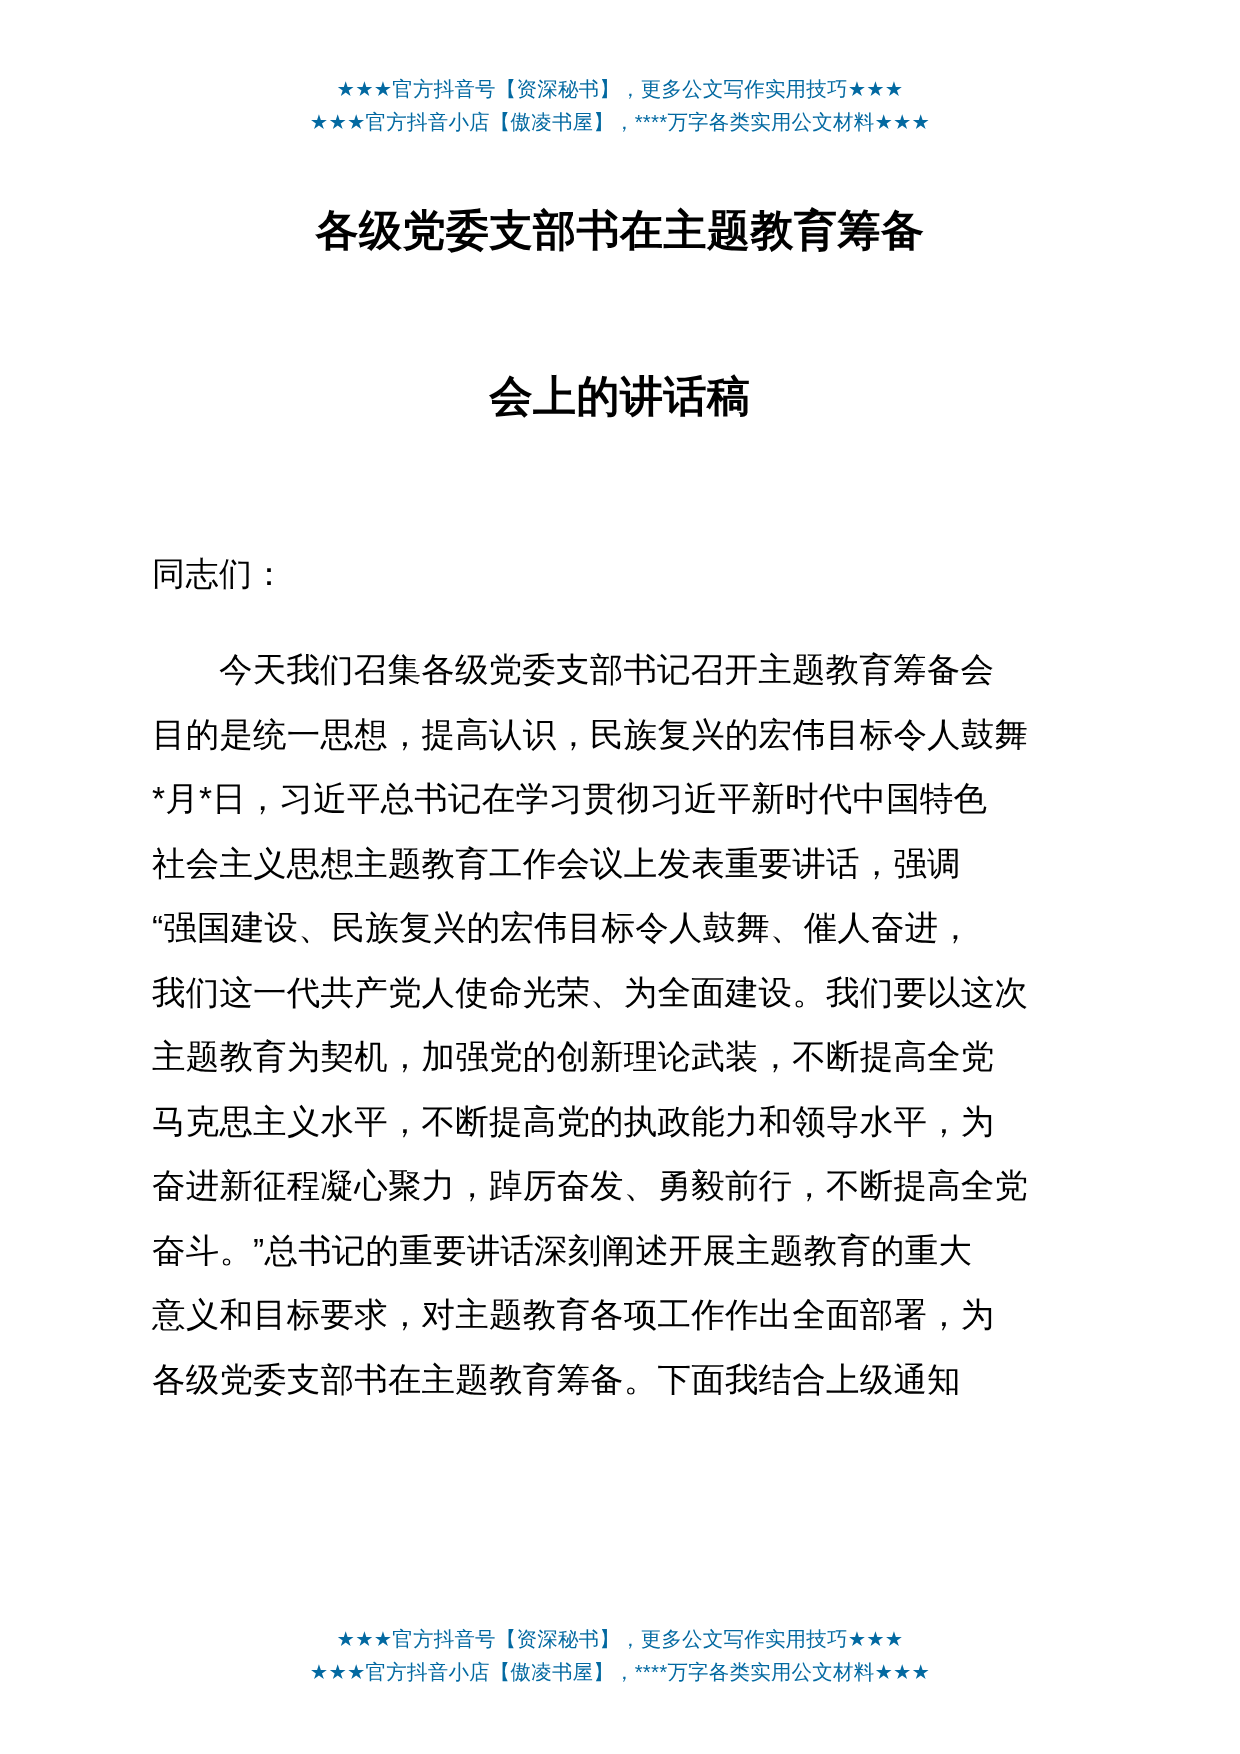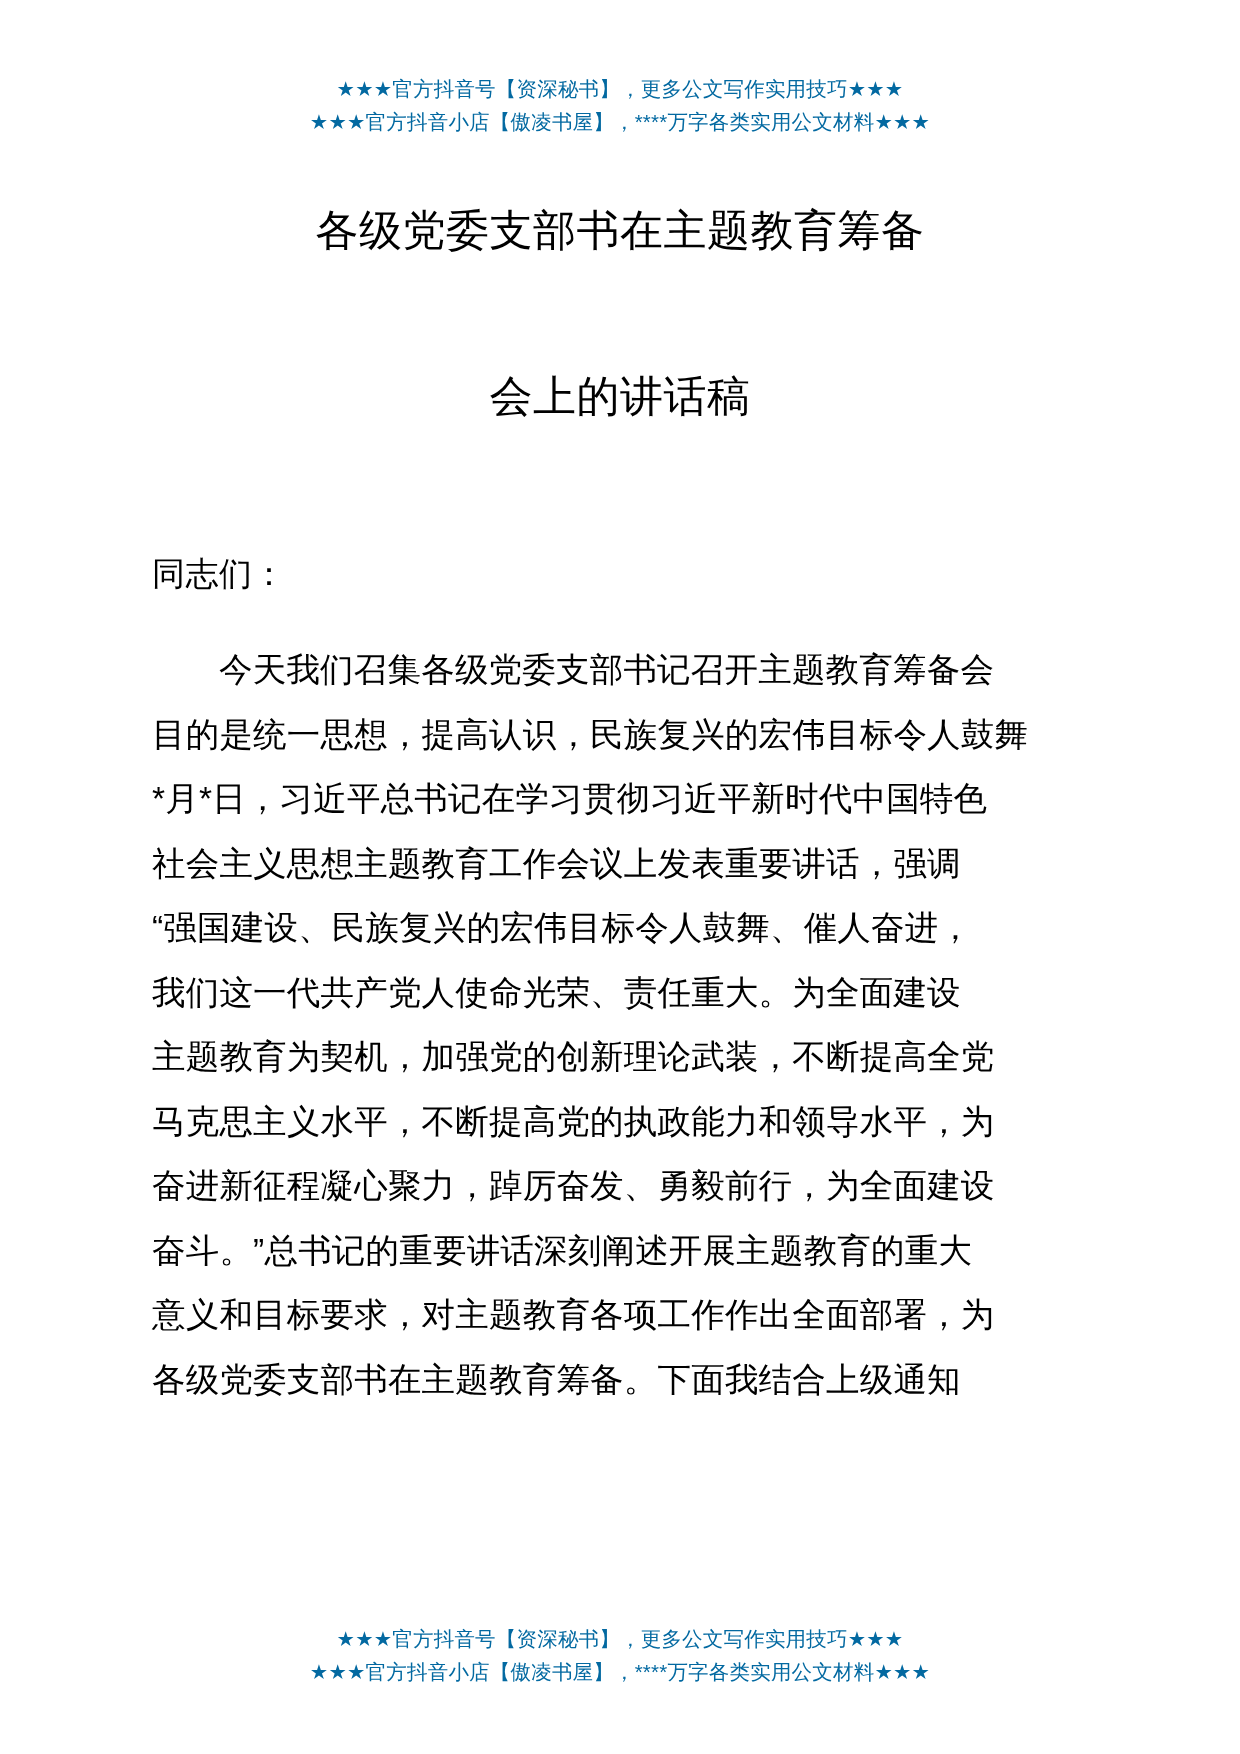--- a/index.html
+++ b/index.html
@@ -44,21 +44,21 @@
   .watermark-bottom {
     margin-bottom: 0;
   }
   .watermark .line {
     display: block;
   }
 
   
   .doc-title {
     text-align: center;
-    font-weight: 400;
+    font-weight: 700;
     font-size: 43px;
     line-height: 1.25;
     letter-spacing: 0.5px;
     color: #000;
   }
   .title-line-1 {
     margin-top: 66px;
   }
   .title-line-2 {
     margin-top: 112px;
@@ -113,24 +113,24 @@
 
   <div class="body-wrap">
     <div class="salutation">同志们：</div>
 
     <div class="paragraph">
       <span class="ln"><span class="indent"></span><span>今天我们召集各级党委支部书记召开主题教育筹备会</span></span>
       <span class="ln">目的是统一思想，提高认识，民族复兴的宏伟目标令人鼓舞</span>
       <span class="ln">*月*日，习近平总书记在学习贯彻习近平新时代中国特色</span>
       <span class="ln">社会主义思想主题教育工作会议上发表重要讲话，强调</span>
       <span class="ln">“强国建设、民族复兴的宏伟目标令人鼓舞、催人奋进，</span>
-      <span class="ln">我们这一代共产党人使命光荣、责任重大。为全面建设</span>
+      <span class="ln">我们这一代共产党人使命光荣、为全面建设。我们要以这次</span>
       <span class="ln">主题教育为契机，加强党的创新理论武装，不断提高全党</span>
       <span class="ln">马克思主义水平，不断提高党的执政能力和领导水平，为</span>
-      <span class="ln">奋进新征程凝心聚力，踔厉奋发、勇毅前行，为全面建设</span>
+      <span class="ln">奋进新征程凝心聚力，踔厉奋发、勇毅前行，不断提高全党</span>
       <span class="ln">奋斗。”总书记的重要讲话深刻阐述开展主题教育的重大</span>
       <span class="ln">意义和目标要求，对主题教育各项工作作出全面部署，为</span>
       <span class="ln">各级党委支部书在主题教育筹备。下面我结合上级通知</span>
     </div>
   </div>
 
   <div class="watermark watermark-bottom footer-area">
     <span class="line">★★★官方抖音号【资深秘书】，更多公文写作实用技巧★★★</span>
     <span class="line">★★★官方抖音小店【傲凌书屋】，****万字各类实用公文材料★★★</span>
   </div>

